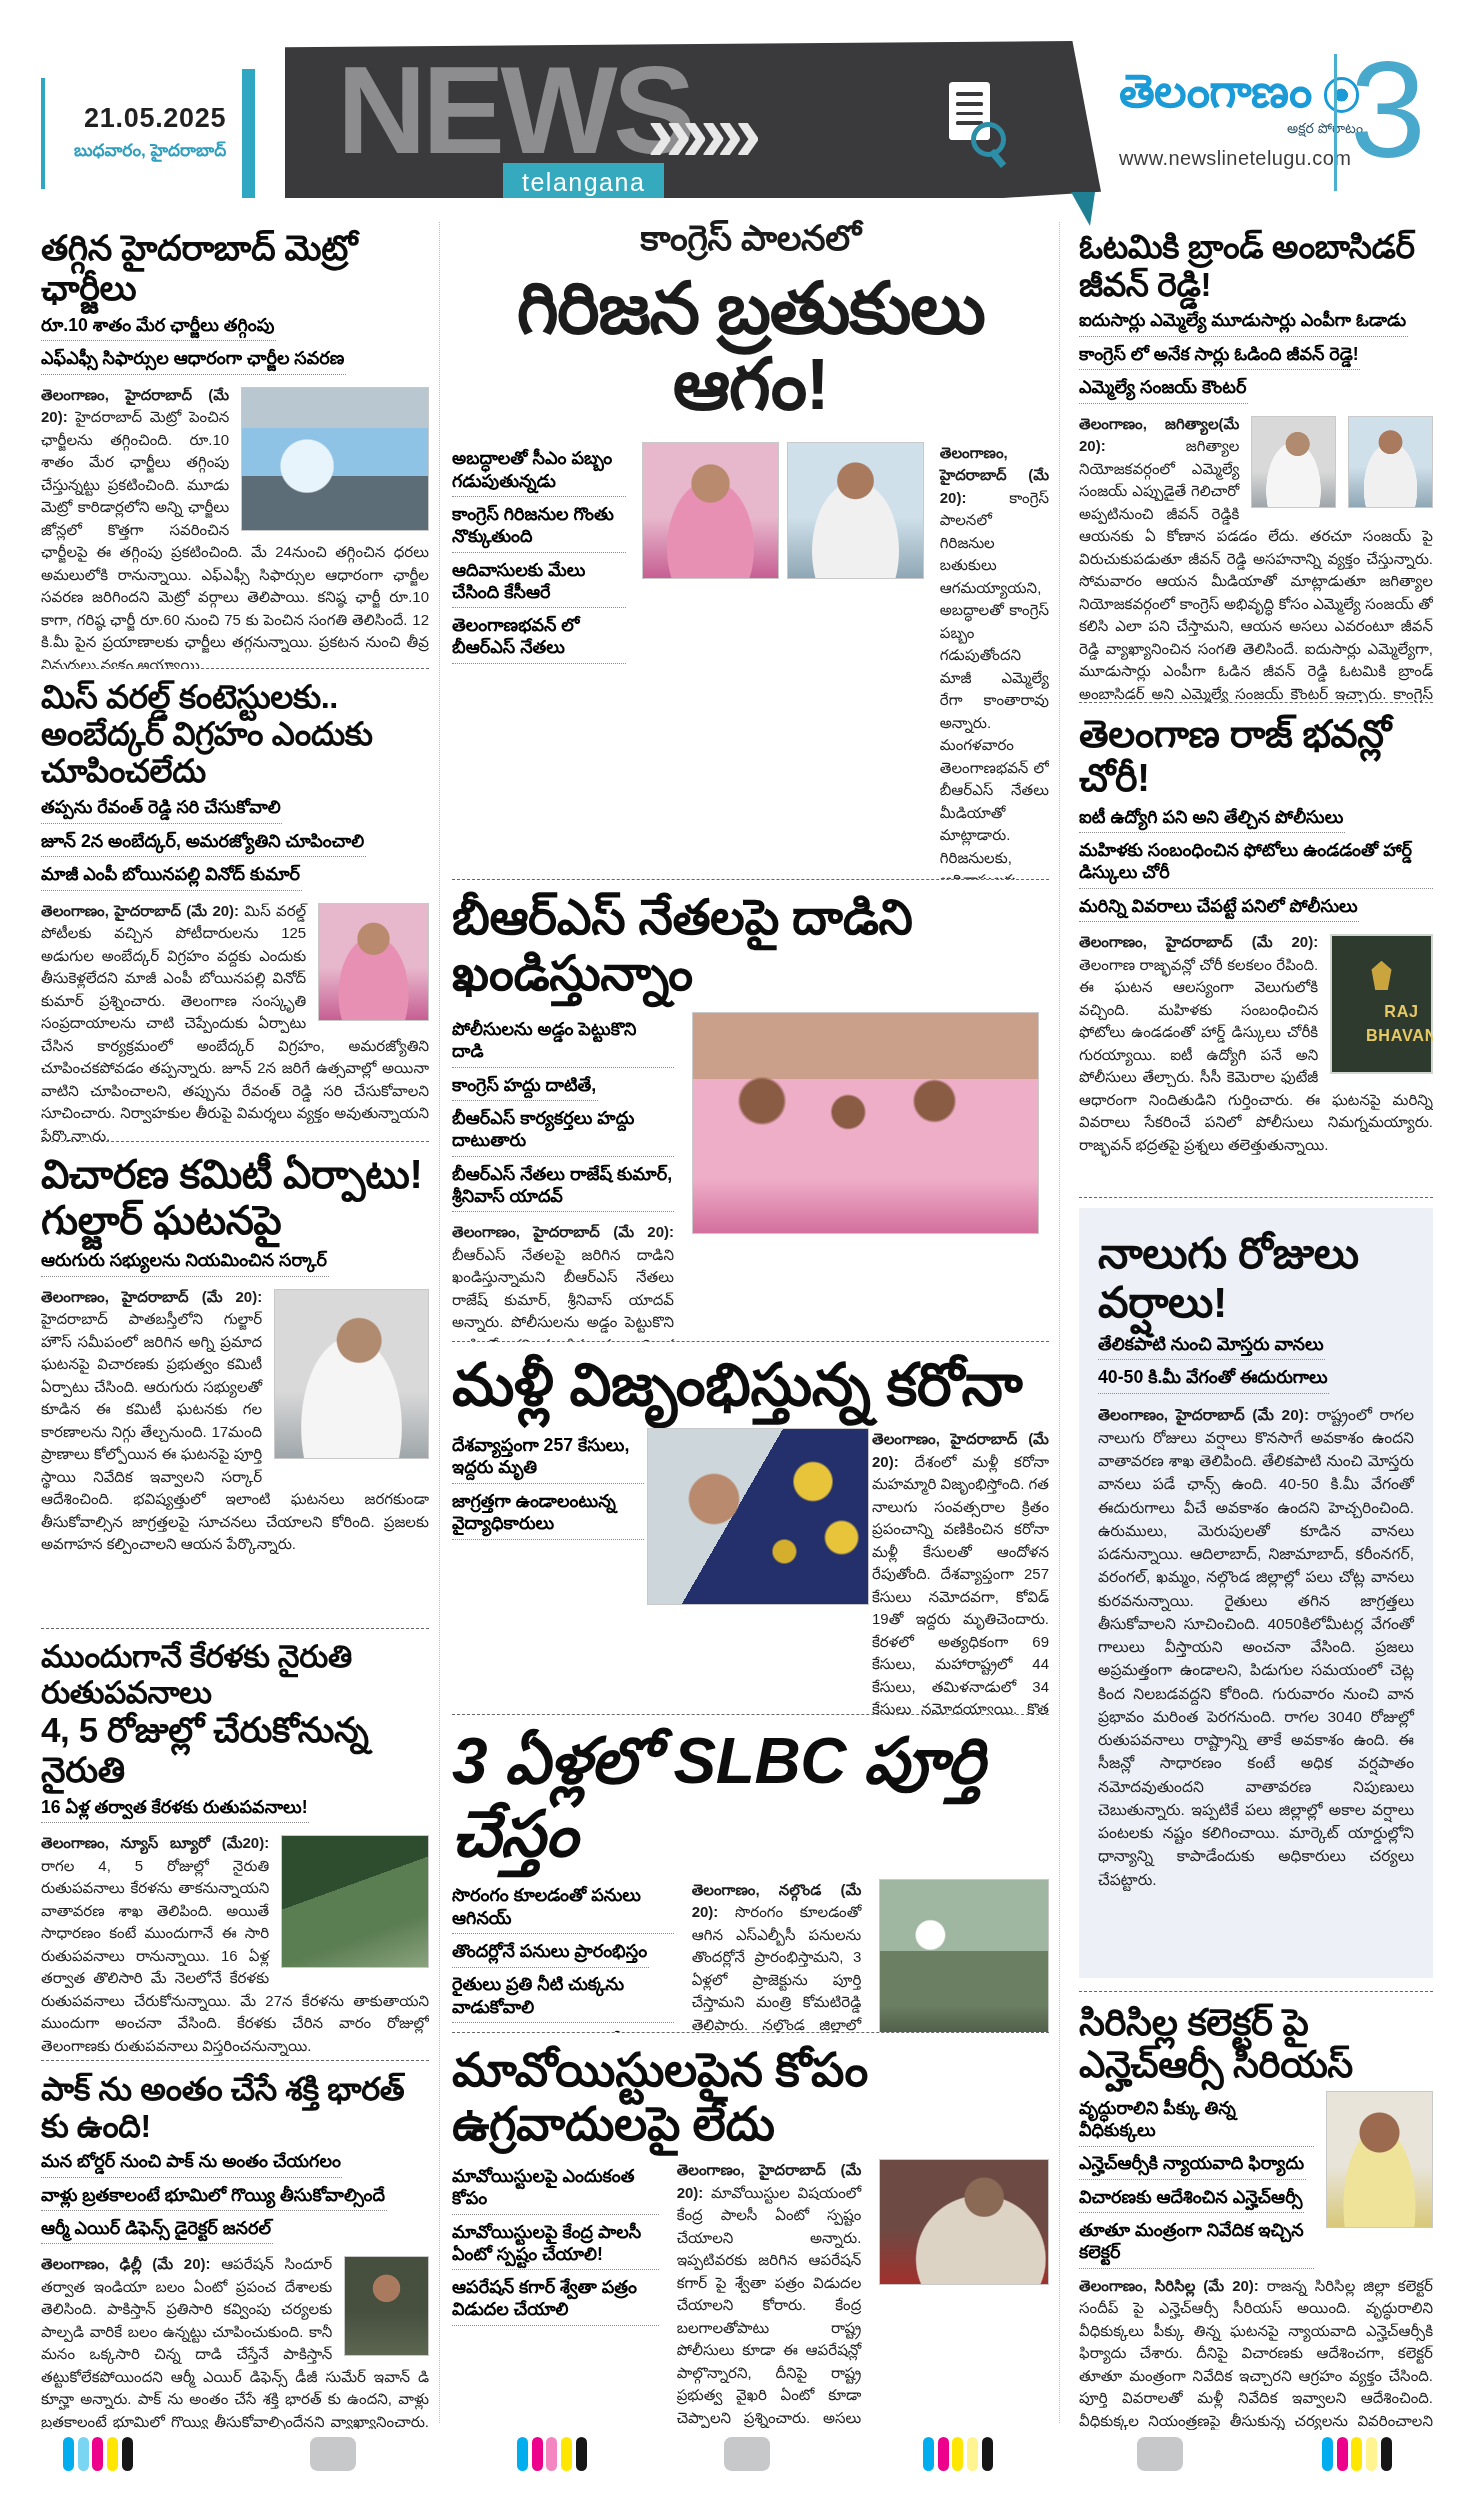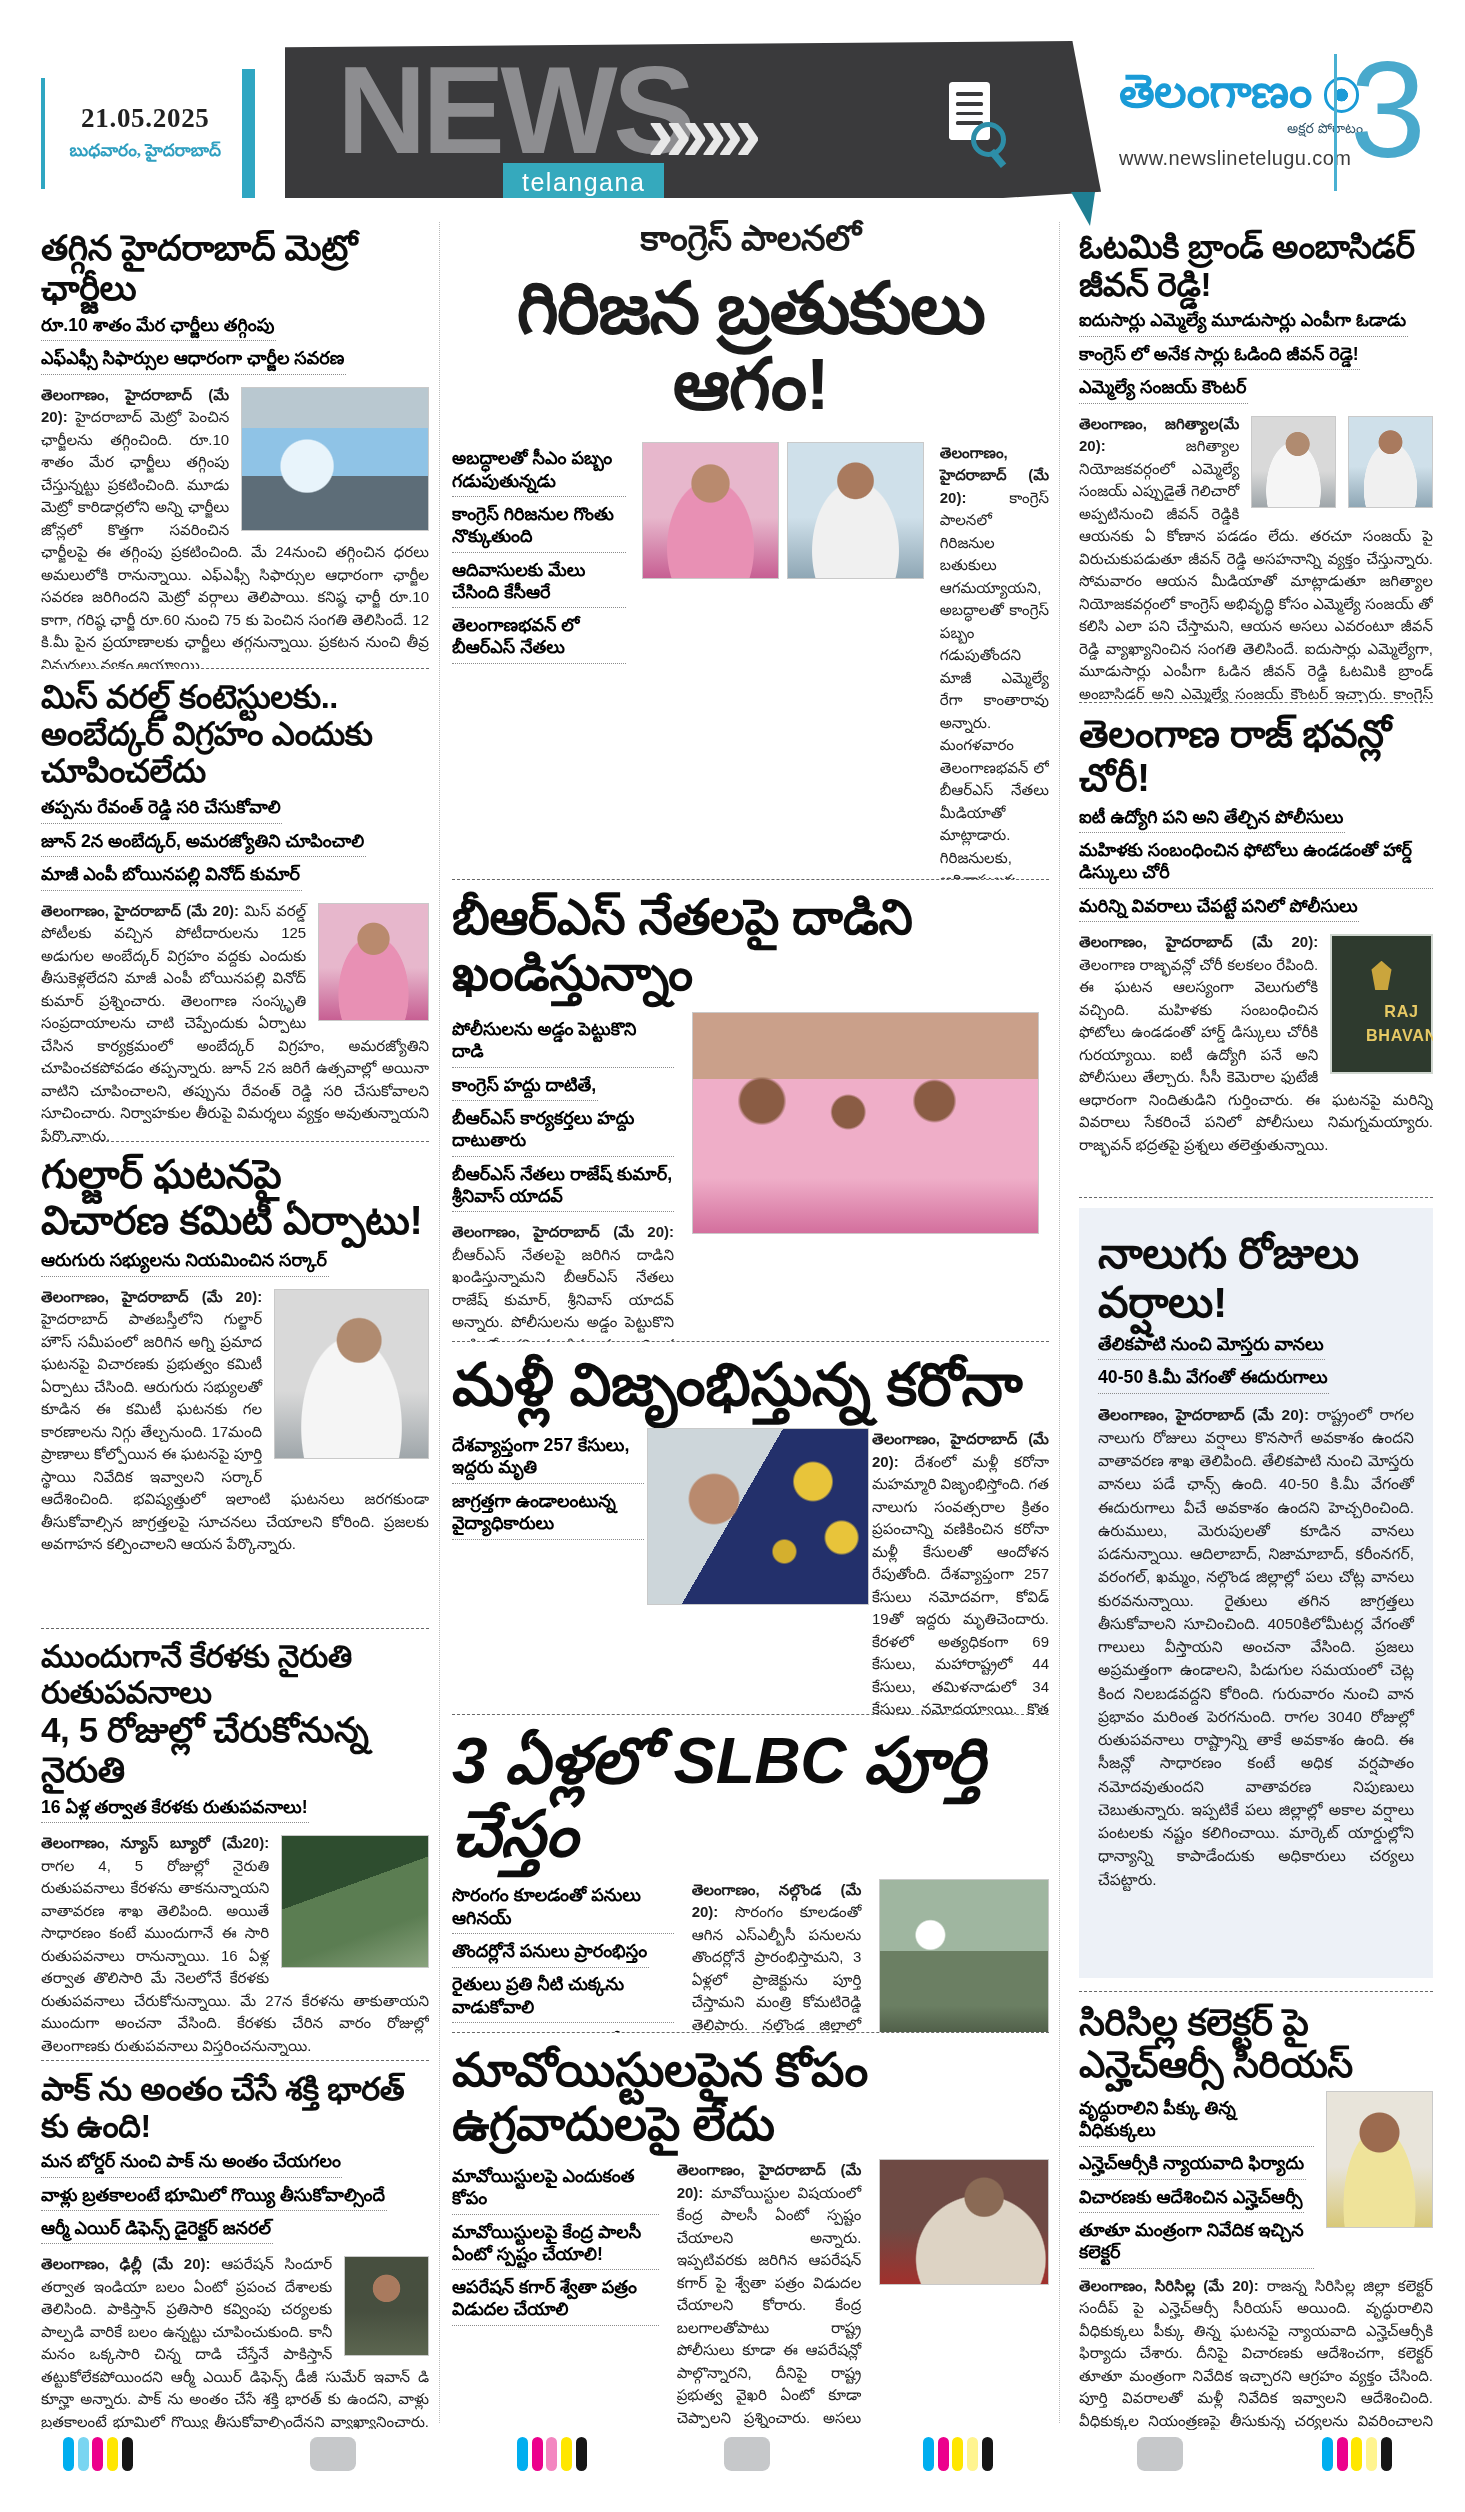--- a/index.html
+++ b/index.html
@@ -5,21 +5,21 @@
   html,body{margin:0;padding:0;}
   body{
     width:1466px;height:2512px;position:relative;background:#ffffff;
     font-family:"Liberation Sans","DejaVu Sans",sans-serif;color:#1c1c1c;
     overflow:hidden;
   }
   
   .masthead{position:absolute;top:41px;left:41px;width:1385px;height:162px;}
   .datebox{position:absolute;left:0;top:29.5px;width:214px;height:126px;display:flex;align-items:center;}
   .datebar-thin{width:4.4px;height:111px;background:#2fa6c2;margin-right:19px;}
-  .datetext{flex:1;text-align:center;font-family:Liberation Serif, serif;}
+  .datetext{flex:1;text-align:right;}
   .date-num{font-size:27px;font-weight:800;color:#222;letter-spacing:0.7px;}
   .date-day{font-size:17px;font-weight:700;color:#2f9fc0;margin-top:7.4px;}
   .datebar-thick{width:12.6px;height:129px;background:#2fa6c2;margin-left:16.2px;}
   .banner{position:absolute;left:244px;top:0;width:816px;height:157px;background:#3a3a3c;
     clip-path:polygon(0 4%,96.5% 0,100% 96%,88% 100%,0 100%);}
   .banner-news{position:absolute;left:52px;top:7.4px;font-size:124px;font-weight:800;color:#8d8d90;letter-spacing:-4.4px;line-height:1;}
   .banner-arrows{position:absolute;left:362px;top:52px;font-size:81px;font-weight:800;color:#e8e8e8;letter-spacing:-10.3px;line-height:1;}
   .banner-sub{position:absolute;left:218px;bottom:-5.9px;background:#35a9bd;color:#fff;
     font-size:25px;padding:4.4px 19px 7.4px;letter-spacing:1.5px;}
   .doc-icon{position:absolute;right:111px;top:41px;width:41px;height:58px;background:#fff;border-radius:3.7px;
@@ -155,22 +155,22 @@
     <div class="deck">జూన్ 2న అంబేద్కర్, అమరజ్యోతిని చూపించాలి</div>
     <div class="deck">మాజీ ఎంపీ బోయినపల్లి వినోద్ కుమార్</div>
     <div class="body">
       <div class="ph p-people" style="width:111px;height:118px"></div>
       <b class="dl">తెలంగాణం, హైదరాబాద్ (మే 20):</b>
       <span>మిస్ వరల్డ్ పోటీలకు వచ్చిన పోటీదారులను 125 అడుగుల అంబేద్కర్ విగ్రహం వద్దకు ఎందుకు తీసుకెళ్లలేదని మాజీ ఎంపీ బోయినపల్లి వినోద్ కుమార్ ప్రశ్నించారు. తెలంగాణ సంస్కృతి సంప్రదాయాలను చాటి చెప్పేందుకు ఏర్పాటు చేసిన కార్యక్రమంలో అంబేద్కర్ విగ్రహం, అమరజ్యోతిని చూపించకపోవడం తప్పన్నారు. జూన్ 2న జరిగే ఉత్సవాల్లో అయినా వాటిని చూపించాలని, తప్పును రేవంత్ రెడ్డి సరి చేసుకోవాలని సూచించారు. నిర్వాహకుల తీరుపై విమర్శలు వ్యక్తం అవుతున్నాయని పేర్కొన్నారు.</span>
     </div>
   </div>
 
   <div class="article sep" style="height:487px">
+    <div class="hl" style="font-size:40px">విచారణ కమిటీ ఏర్పాటు!</div>
     <div class="hl" style="font-size:40px">గుల్జార్ ఘటనపై</div>
-    <div class="hl" style="font-size:40px">విచారణ కమిటీ ఏర్పాటు!</div>
     <div class="deck">ఆరుగురు సభ్యులను నియమించిన సర్కార్</div>
     <div class="body">
       <div class="ph p-gray" style="width:155px;height:170px"></div>
       <b class="dl">తెలంగాణం, హైదరాబాద్ (మే 20):</b>
       <span>హైదరాబాద్ పాతబస్తీలోని గుల్జార్ హౌస్ సమీపంలో జరిగిన అగ్ని ప్రమాద ఘటనపై విచారణకు ప్రభుత్వం కమిటీ ఏర్పాటు చేసింది. ఆరుగురు సభ్యులతో కూడిన ఈ కమిటీ ఘటనకు గల కారణాలను నిగ్గు తేల్చనుంది. 17మంది ప్రాణాలు కోల్పోయిన ఈ ఘటనపై పూర్తి స్థాయి నివేదిక ఇవ్వాలని సర్కార్ ఆదేశించింది. భవిష్యత్తులో ఇలాంటి ఘటనలు జరగకుండా తీసుకోవాల్సిన జాగ్రత్తలపై సూచనలు చేయాలని కోరింది. ప్రజలకు అవగాహన కల్పించాలని ఆయన పేర్కొన్నారు.</span>
     </div>
   </div>
 
   <div class="article sep" style="height:432px">
     <div class="hl" style="font-size:31px">ముందుగానే కేరళకు నైరుతి రుతుపవనాలు</div>

